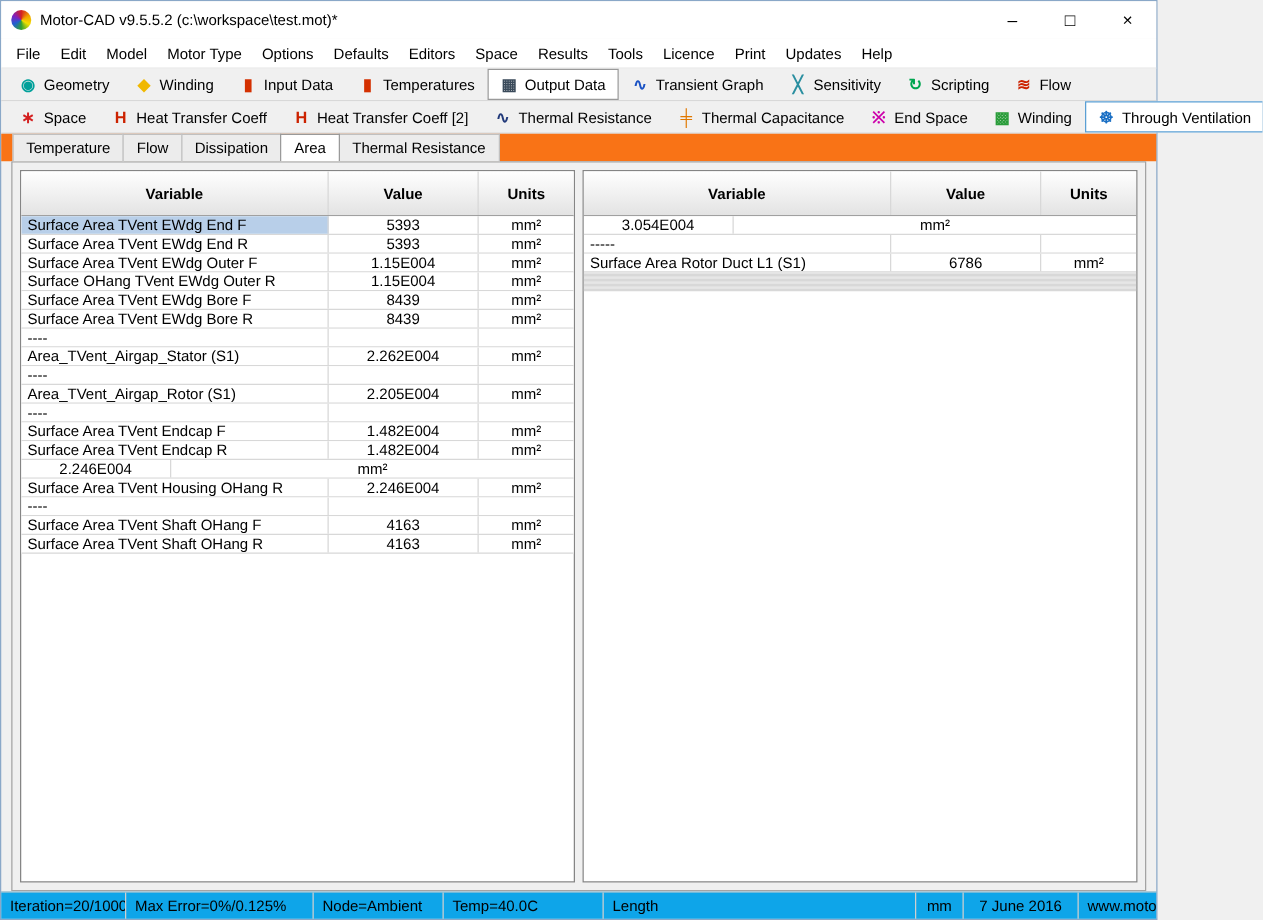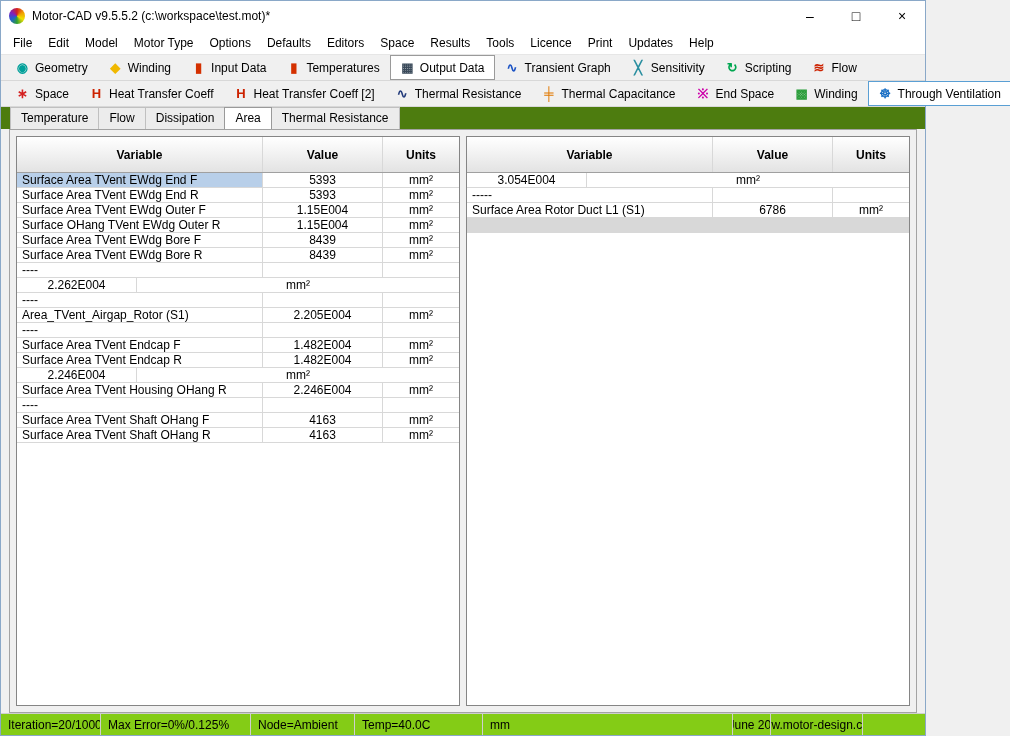--- a/index.html
+++ b/index.html
@@ -20,38 +20,38 @@
   .menu-item { padding: 4px 8px; white-space: nowrap; }
 
   
   .tabbar { flex: 0 0 26px; background: #f0f0f0; display: flex; align-items: stretch; padding-left: 4px; border-bottom: 1px solid #d8d8d8; }
   .tab { display: flex; align-items: center; gap: 5px; padding: 0 9px; border: 1px solid transparent; white-space: nowrap; }
   .tab .icon { width: 15px; text-align: center; font-weight: bold; font-size: 13px; line-height: 1; }
   .mainbar .tab.active { background: #fff; border-color: #9a9a9a; }
   .subbar  .tab.active { background: #fff; border-color: #5a9fd4; }
 
   
-  .pagetabs { flex: 0 0 22px; display: flex; align-items: flex-end; padding-left: 9px; background: #4d7c0f; }
+  .pagetabs { flex: 0 0 22px; display: flex; align-items: flex-end; padding-left: 9px; background: #f97316; }
   .pagetab { padding: 3px 10px 4px 10px; border: 1px solid #c0c0c0; border-bottom: none; background: #ececec; margin-right: -1px; white-space: nowrap; position: relative; }
   .pagetab.active { background: #fff; border-color: #9a9a9a; z-index: 2; }
 
   
   .panel { flex: 1; margin: 0 8px; border: 1px solid #a3a3a3; background: #f0f0f0; padding: 6px; display: flex; gap: 6px; overflow: hidden; }
   .datatable { flex: 1; background: #fff; border: 1px solid #858585; display: flex; flex-direction: column; overflow: hidden; }
   .thead { flex: 0 0 36px; display: flex; background: linear-gradient(#ffffff, #e3e3e3); border-bottom: 1px solid #a0a0a0; font-weight: bold; justify-content: center; }
   .thead .cell { justify-content: center; padding-left: 0; }
   .trow { flex: 0 0 29px; display: flex; border-bottom: 1px solid #d8d8d8; background: #fff; }
   .cell { display: flex; align-items: center; border-right: 1px solid #d8d8d8; overflow: hidden; white-space: nowrap; }
   .c-var { flex: 0 0 246px; padding-left: 5px; }
   .c-val { flex: 0 0 120px; justify-content: center; }
   .c-units { flex: 1; justify-content: center; border-right: none; }
   .trow.selected .c-var { background: #b8cfe9; }
 
   
-  .statusbar { flex: 0 0 22px; background: #84cc16; border-top: 1px solid #cfcfcf; display: flex; align-items: stretch; }
+  .statusbar { flex: 0 0 22px; background: #0ea5e9; border-top: 1px solid #cfcfcf; display: flex; align-items: stretch; justify-content: space-between; }
   .seg { display: flex; align-items: center; padding: 0 7px; border-right: 1px solid #cfcfcf; white-space: nowrap; overflow: hidden; }
   .seg:nth-child(1) { flex: 0 0 100px; }
   .seg:nth-child(2) { flex: 0 0 150px; }
   .seg:nth-child(3) { flex: 0 0 104px; }
   .seg:nth-child(4) { flex: 0 0 128px; }
   .seg:nth-child(5) { flex: 0 0 250px; }
   .seg:nth-child(6) { flex: 0 0 38px; justify-content: center; padding: 0 2px; }
   .seg:nth-child(7) { flex: 0 0 92px; justify-content: center; padding: 0 2px; }
   .seg:nth-child(8) { flex: 1; border-right: none; }
 </style>
@@ -208,20 +208,21 @@
     <div class="cell c-var">Surface Area TVent EWdg Bore R</div>
     <div class="cell c-val">8439</div>
     <div class="cell c-units">mm²</div>
   </div>
           <div class="trow">
     <div class="cell c-var">----</div>
     <div class="cell c-val"></div>
     <div class="cell c-units"></div>
   </div>
           <div class="trow">
+    <div class="cell c-var">Area_TVent_Airgap_Stator (S1)</div>
     <div class="cell c-val">2.262E004</div>
     <div class="cell c-units">mm²</div>
   </div>
           <div class="trow">
     <div class="cell c-var">----</div>
     <div class="cell c-val"></div>
     <div class="cell c-units"></div>
   </div>
           <div class="trow">
     <div class="cell c-var">Area_TVent_Airgap_Rotor (S1)</div>
@@ -369,18 +370,19 @@
         </div>
     </div>
 
   </div>
 
   <div class="statusbar">
       <span class="seg">Iteration=20/1000</span>
       <span class="seg">Max Error=0%/0.125%</span>
       <span class="seg">Node=Ambient</span>
       <span class="seg">Temp=40.0C</span>
+      <span class="seg">Length</span>
       <span class="seg">mm</span>
       <span class="seg">7 June 2016</span>
       <span class="seg">www.motor-design.com</span>
     </div>
 
 </div>
 
 </body></html>

